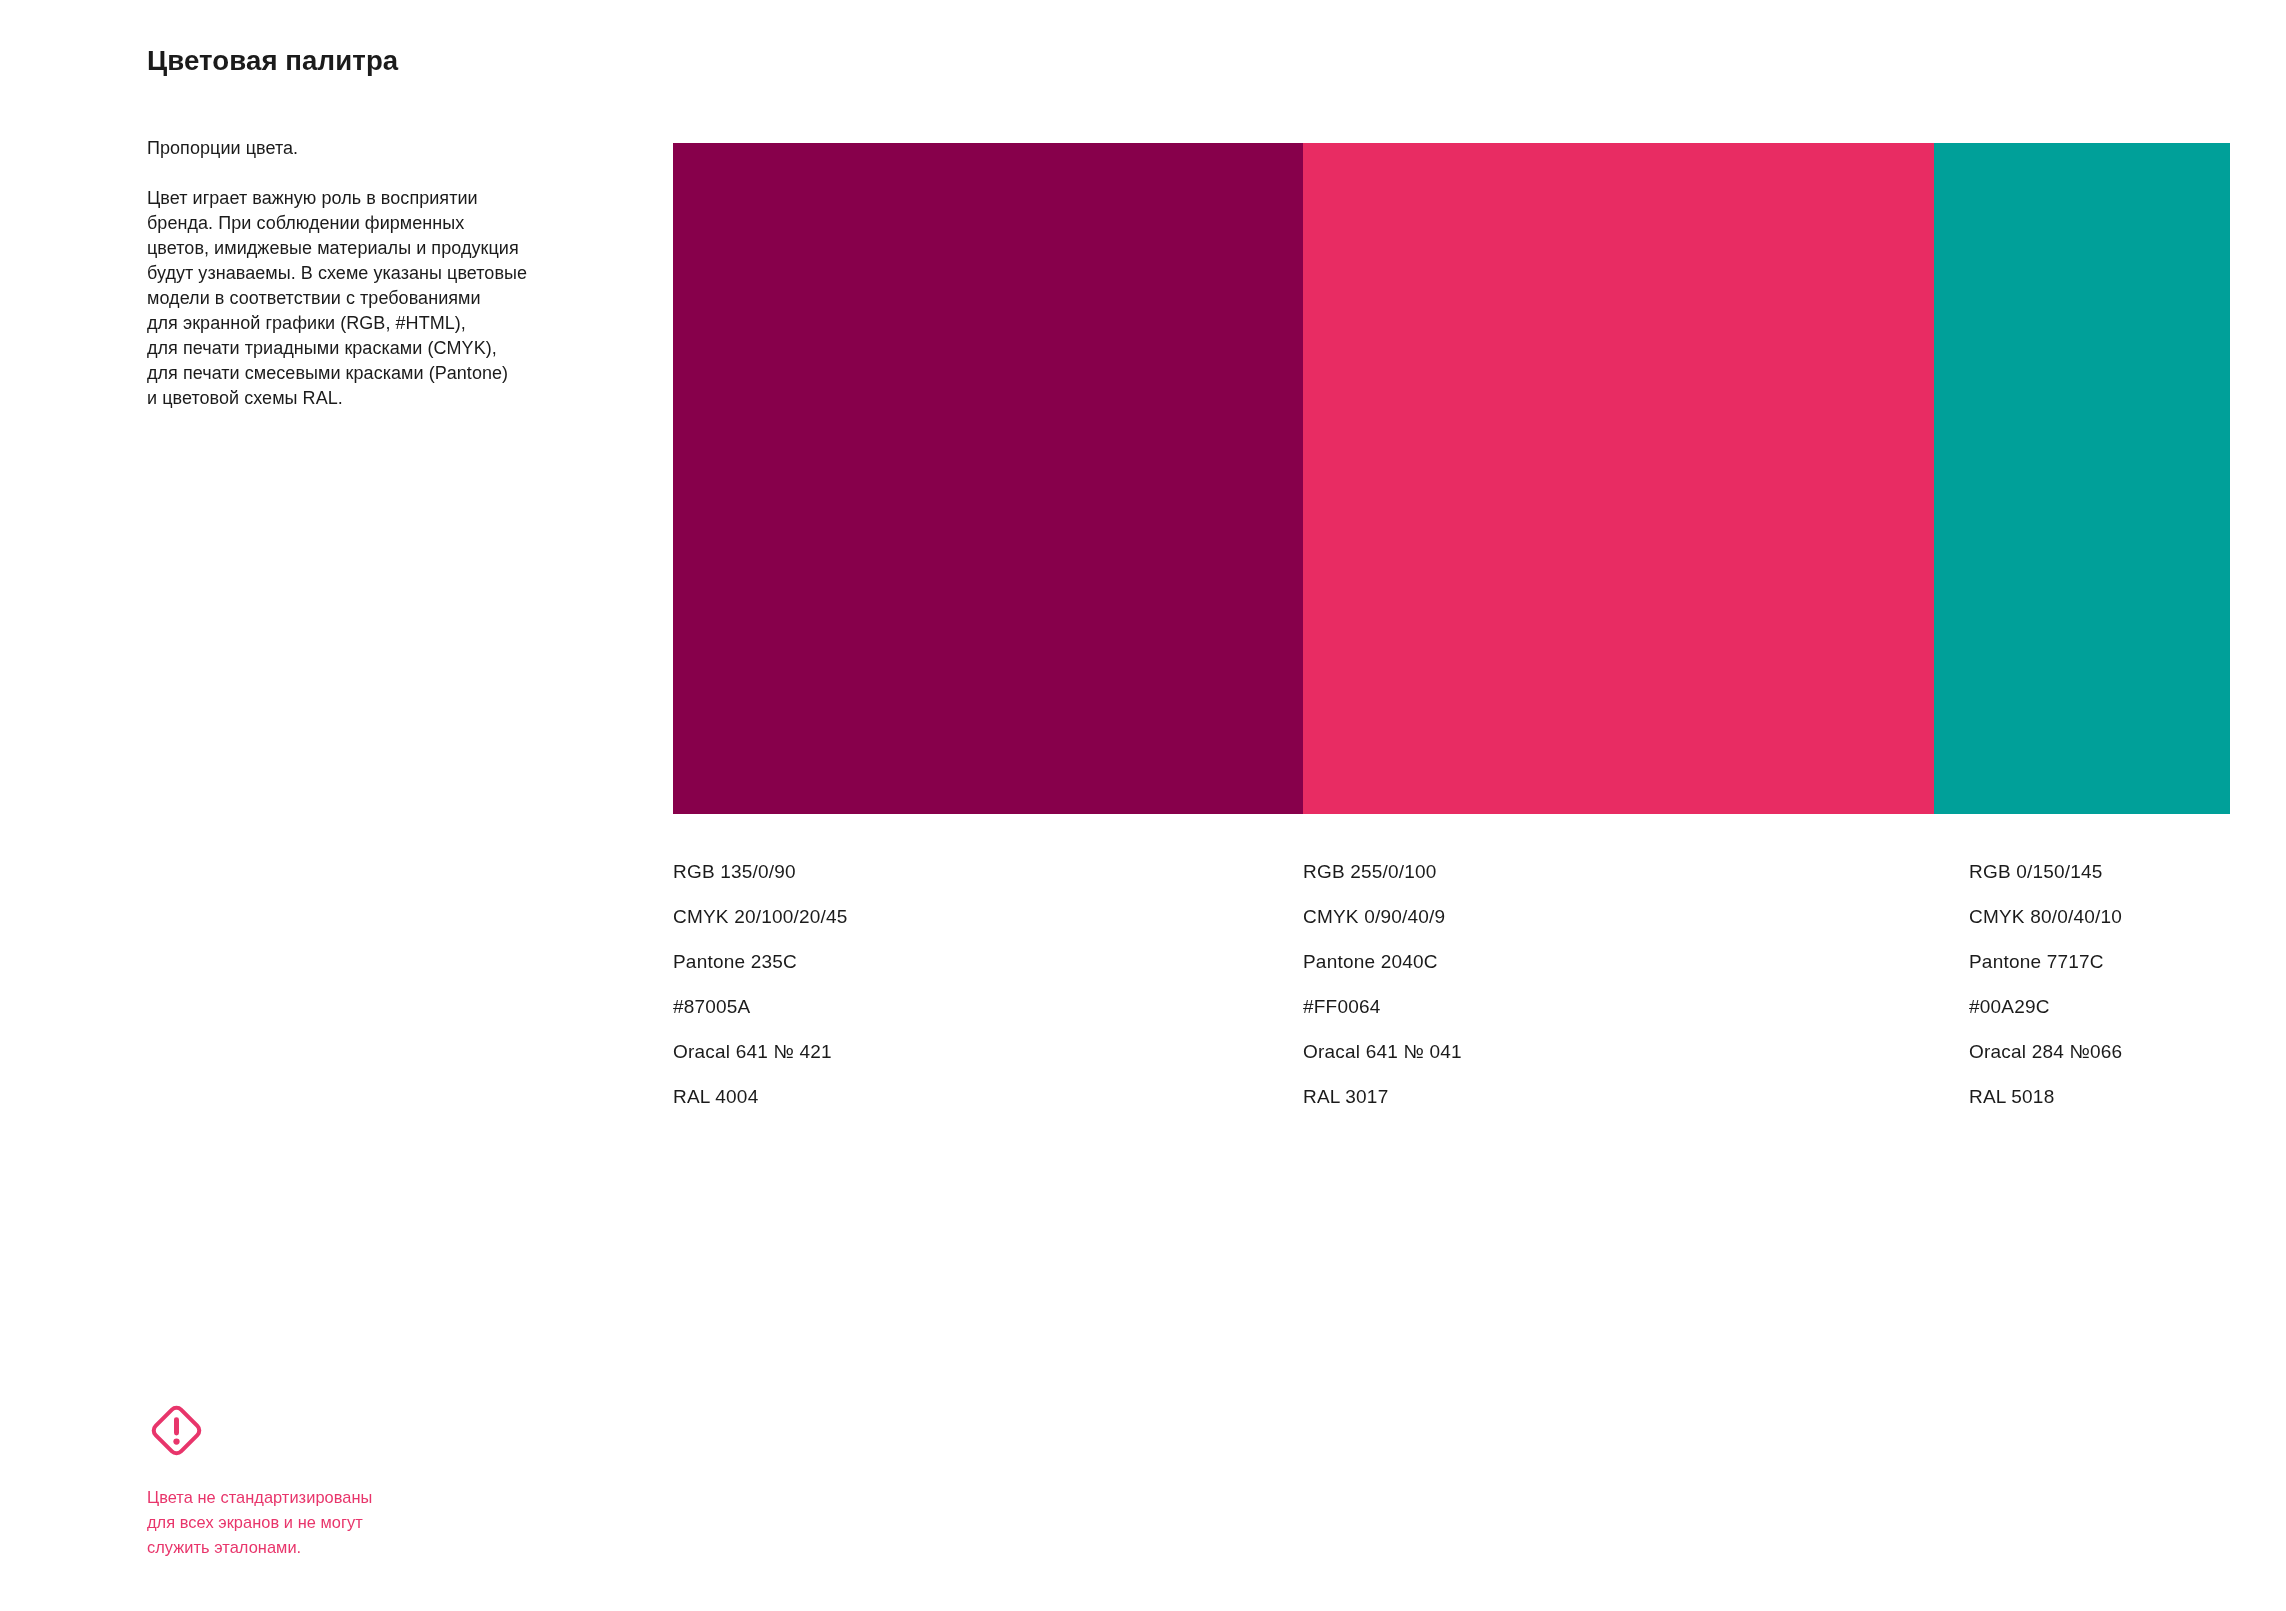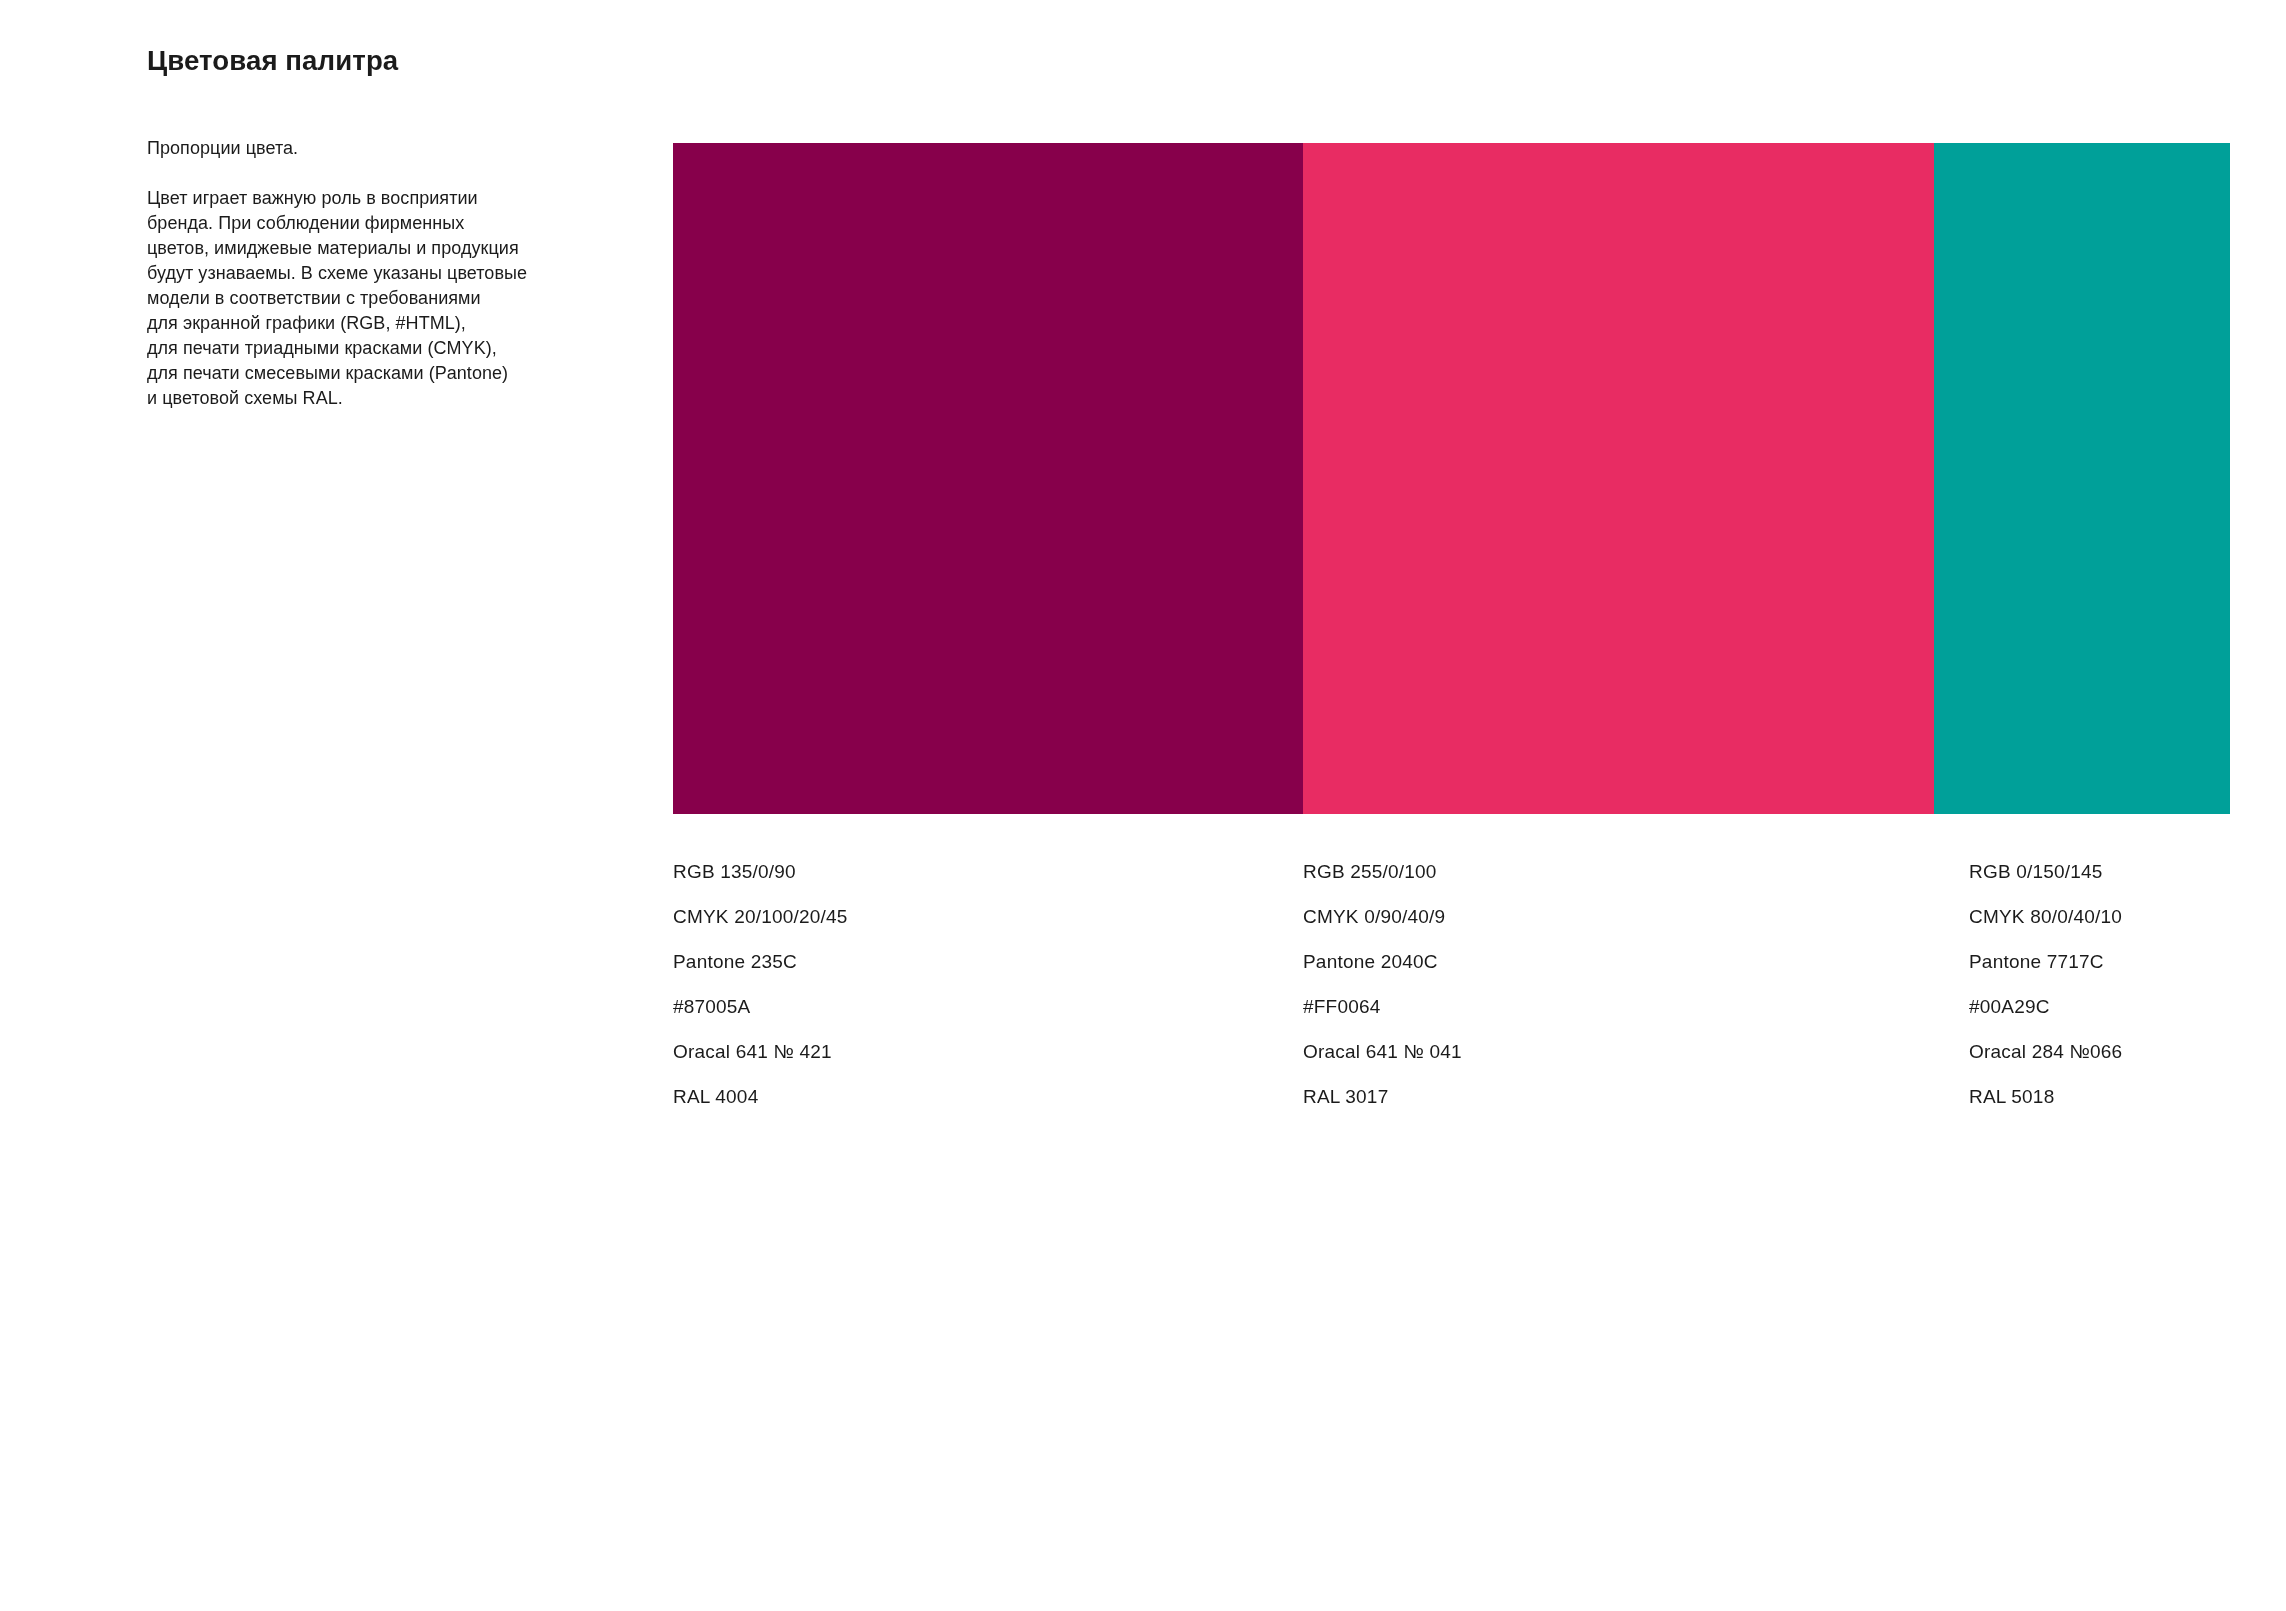--- a/index.html
+++ b/index.html
@@ -154,15 +154,25 @@
       <div class="spec-line">RGB 0/150/145</div>
       <div class="spec-line">CMYK 80/0/40/10</div>
       <div class="spec-line">Pantone 7717C</div>
       <div class="spec-line">#00A29C</div>
       <div class="spec-line">Oracal 284 №066</div>
       <div class="spec-line">RAL 5018</div>
     </div>
 
   </div>
 
+  <div class="footnote">
+    <svg class="warn-icon" viewBox="0 0 64 64">
+      <rect x="12.5" y="12.5" width="39" height="39" rx="7" ry="7" transform="rotate(45 32 32)" fill="none" stroke="#E8356B" stroke-width="4.4"></rect>
+      <rect x="29.3" y="17.5" width="5.4" height="20" rx="2.7" fill="#E8356B"></rect>
+      <circle cx="32" cy="44" r="3.4" fill="#E8356B"></circle>
+    </svg>
+    <p class="footnote-text" style="color: rgb(232, 53, 107);">Цвета не стандартизированы
+для всех экранов и не могут
+служить эталонами.</p>
+  </div>
 
 </div>
 
 
 </body></html>

